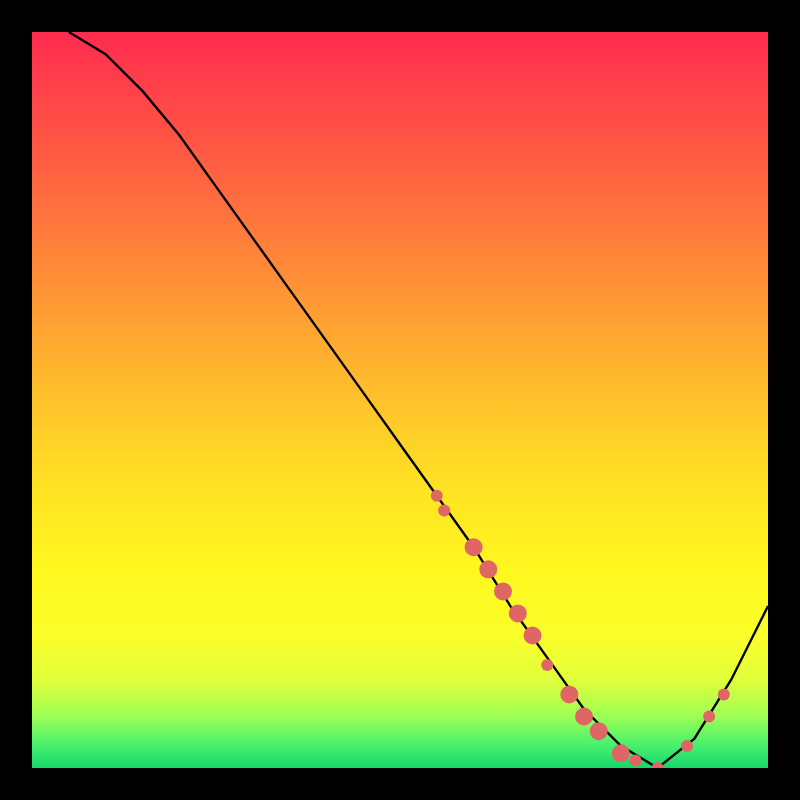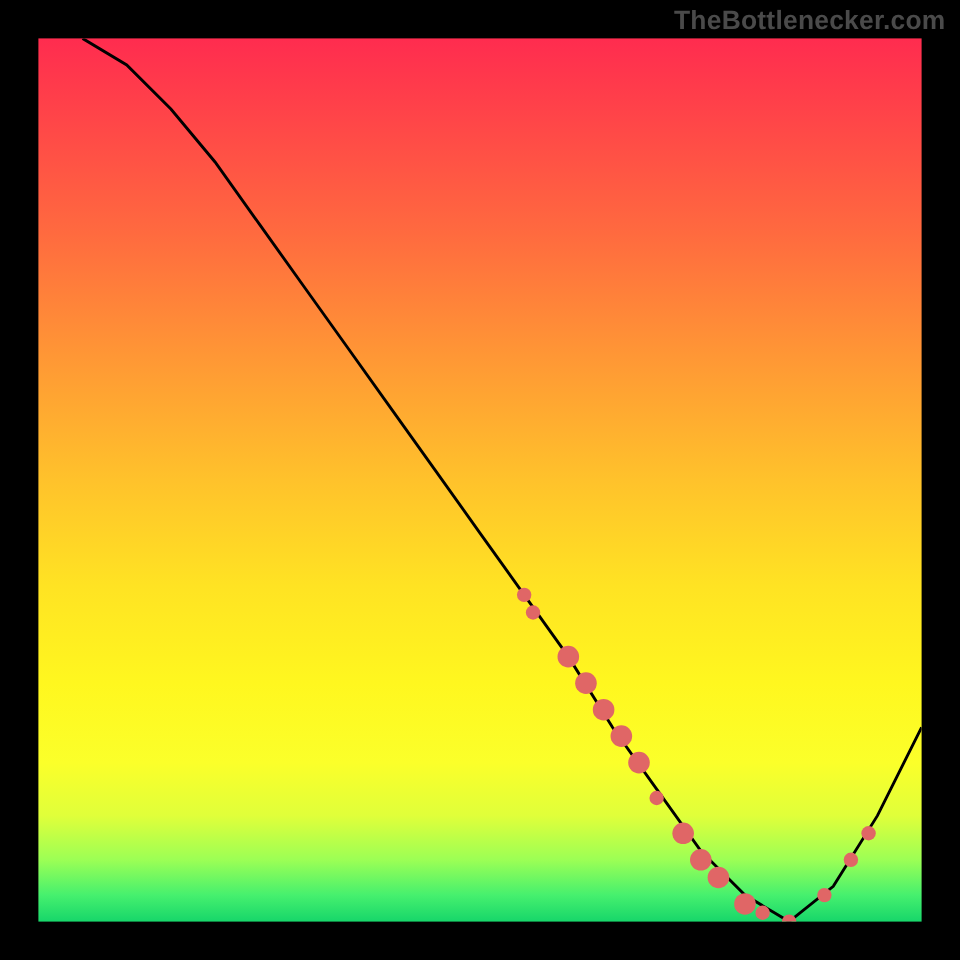--- a/index.html
+++ b/index.html
@@ -57,21 +57,20 @@
     top: 32px;
     width: 736px;
     height: 736px;
     z-index: 2;
   }
 </style>
 </head>
 <body>
 
 <div class="frame">
-  <div class="watermark">TheBottlenecker.com</div>
 
   <div class="plot-area"></div>
 
   <svg class="curve" viewBox="0 0 736 736" preserveAspectRatio="none">
     <g>
       <path id="curve-path" fill="none" stroke="#000" stroke-width="2.4" d="M36.8 0.0 L73.6 22.1 L110.4 58.9 L147.2 103.0 L184.0 154.6 L220.8 206.1 L257.6 257.6 L294.4 309.1 L331.2 360.6 L368.0 412.2 L404.8 463.7 L441.6 515.2 L478.4 574.1 L515.2 625.6 L552.0 677.1 L588.8 713.9 L625.6 736.0 L662.4 706.6 L699.2 647.7 L736.0 574.1"></path>
     </g>
     <g id="markers-group">
         <circle cx="404.8" cy="463.7" r="6" fill="#e06666"></circle>
         <circle cx="412.2" cy="478.4" r="6" fill="#e06666"></circle>

